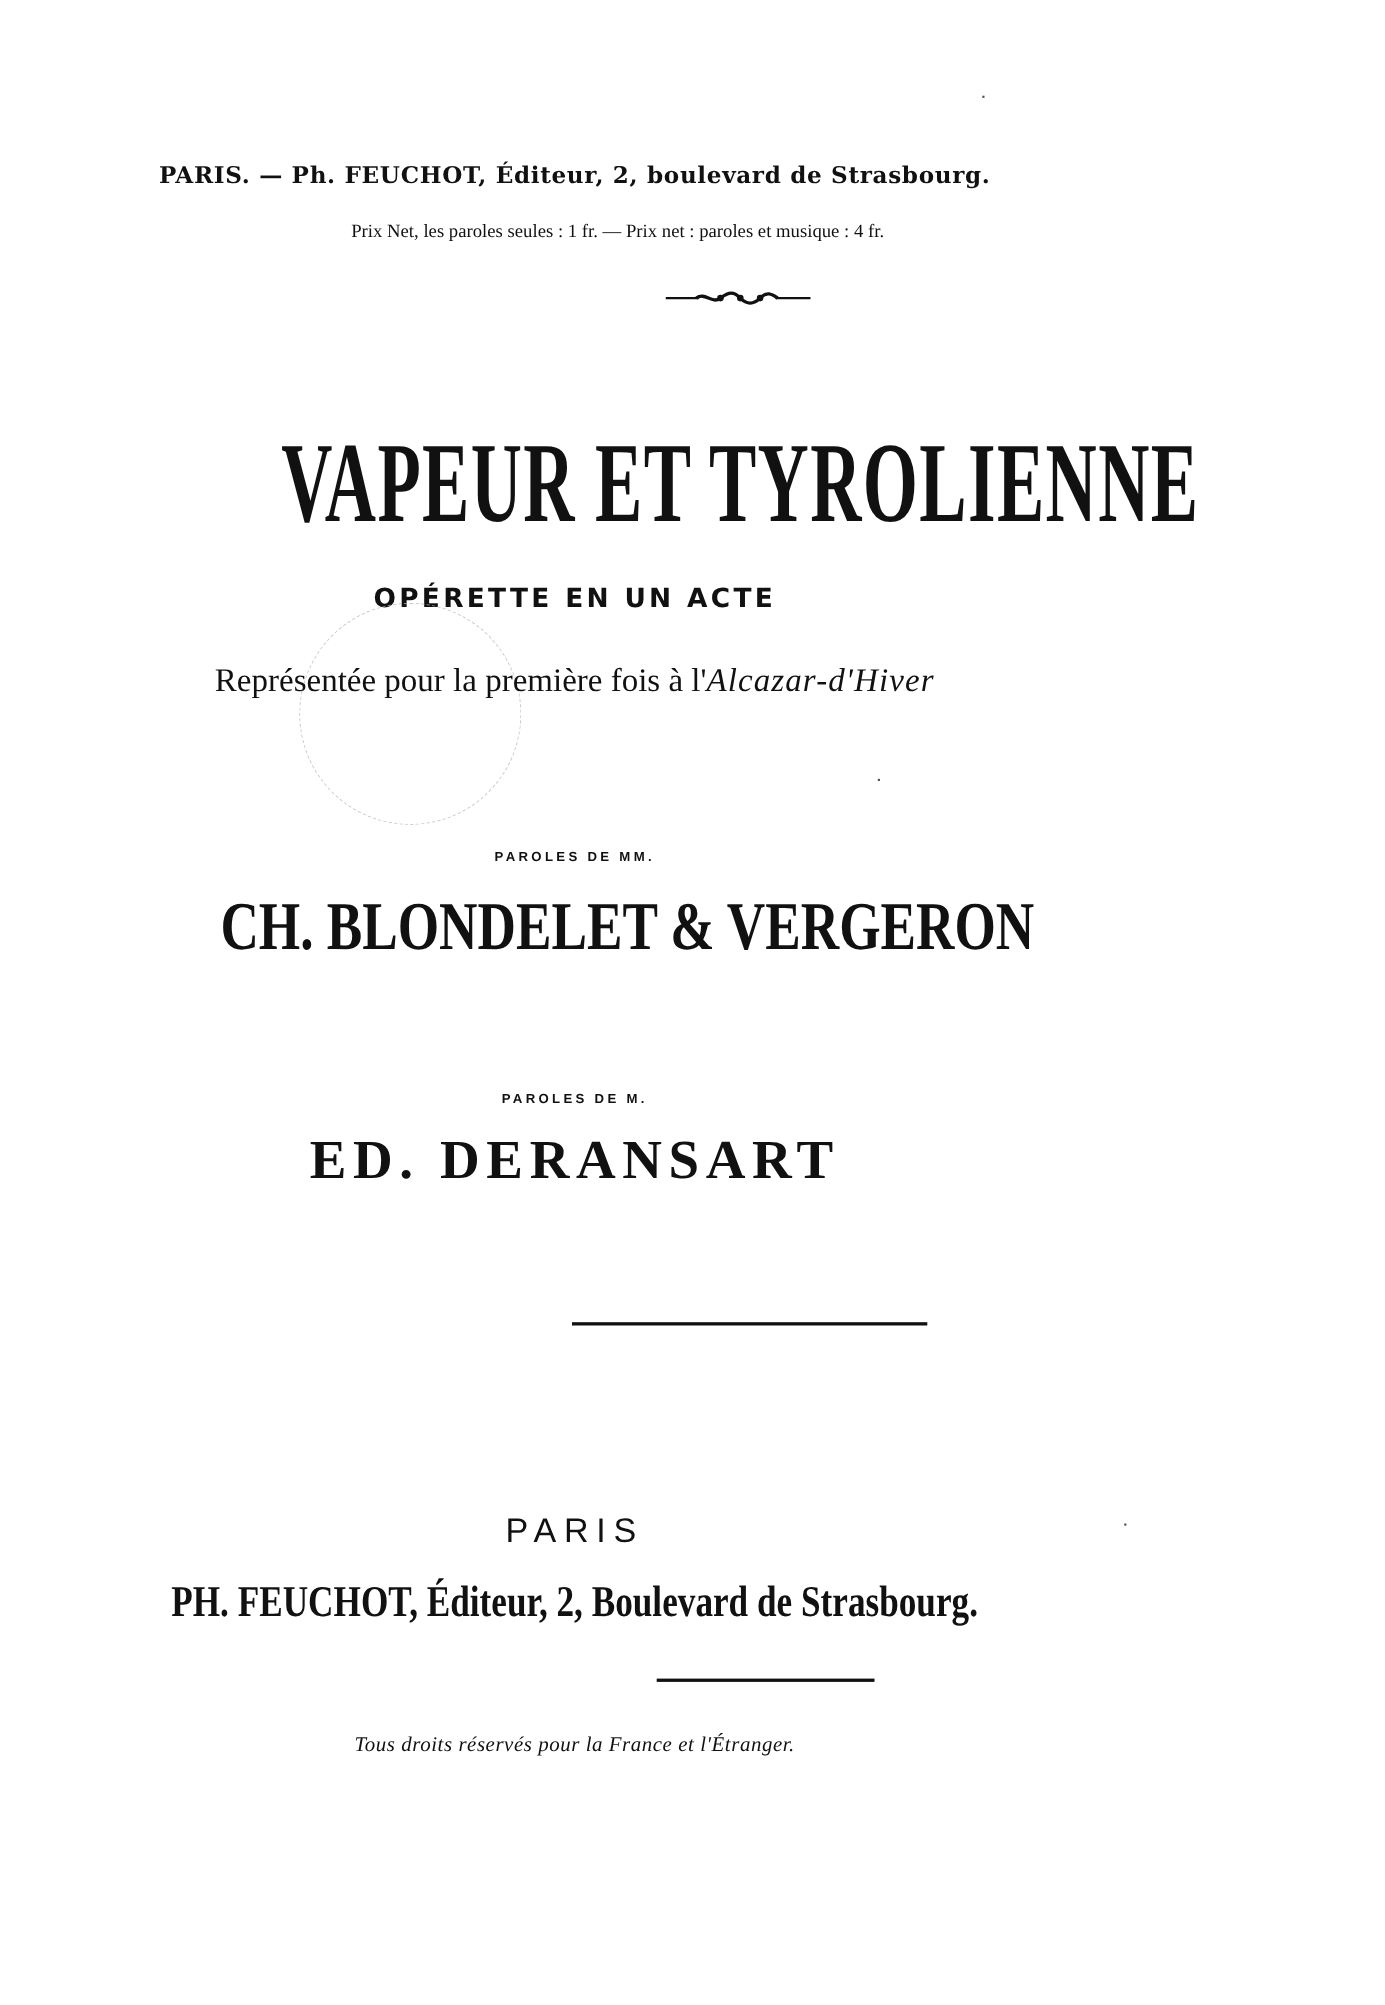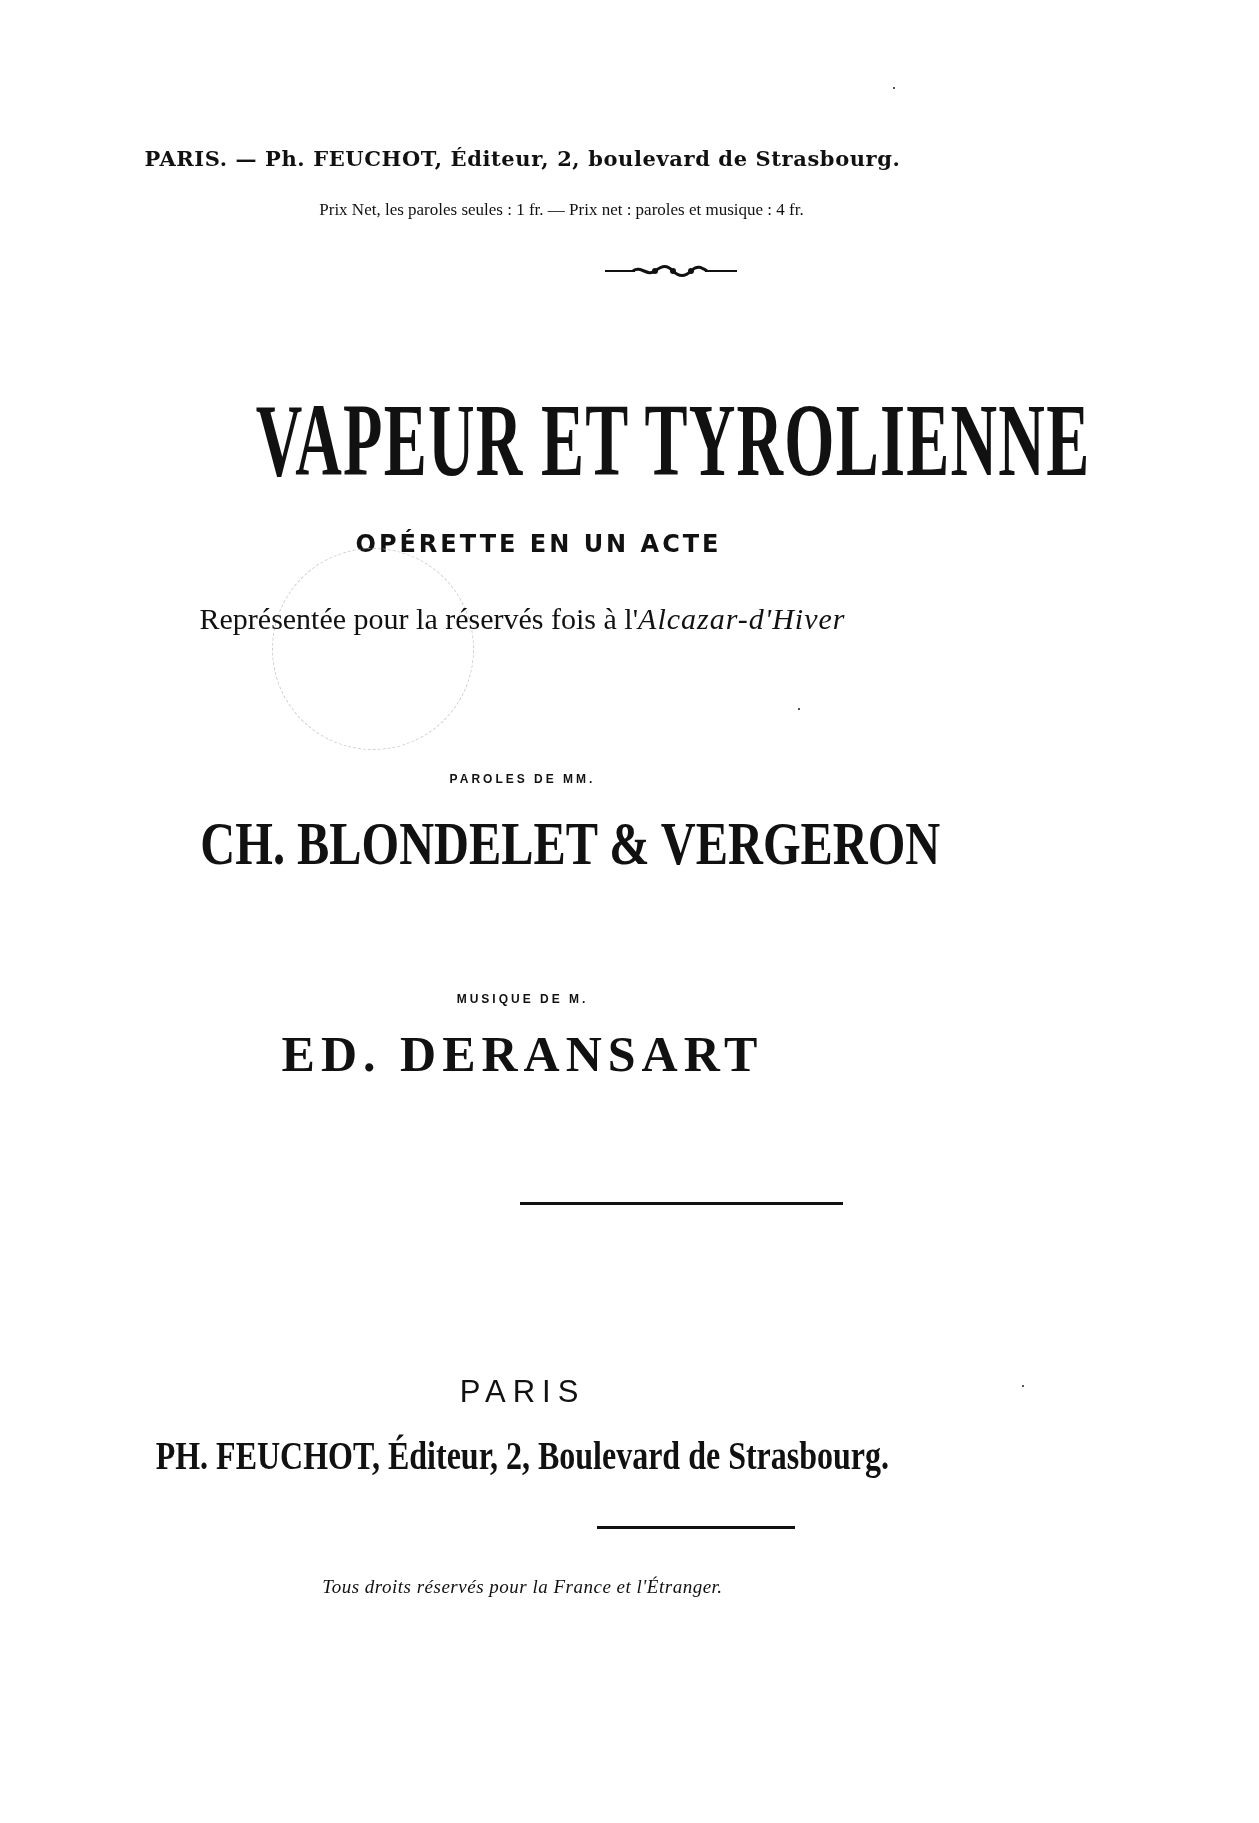--- a/index.html
+++ b/index.html
@@ -3,21 +3,21 @@
 <meta charset="utf-8">
 <style>
   html, body { margin: 0; padding: 0; background: #ffffff; }
   body { width: 1259px; height: 1823px; position: relative; overflow: hidden; color: #111; font-family: "DejaVu Serif", serif; }
   .line { position: absolute; left: 0; width: 1045px; text-align: center; white-space: nowrap; }
   .hdr1 { top: 146px; font-family: "DejaVu Serif", serif; font-weight: bold; font-size: 21px; letter-spacing: 0.6px; transform: scaleX(1.0); }
   .hdr2 { top: 200px; font-family: "Liberation Serif", serif; font-size: 17px; padding-left: 39px; }
   .ornament { position: absolute; top: 263px; left: 605px; width: 132px; height: 16px; }
   .title { top: 385px; font-family: "Liberation Serif", serif; font-weight: bold; font-size: 104px; line-height: 110px; letter-spacing: 2px; }
   .title span { display: inline-block; transform: scaleX(0.62); transform-origin: center; }
-  .subtitle { top: 530px; font-family: "DejaVu Sans", sans-serif; font-weight: bold; font-size: 24px; letter-spacing: 3px; margin-left: 16px; }
+  .subtitle { top: 530px; font-family: "DejaVu Sans", sans-serif; font-weight: bold; font-size: 24px; letter-spacing: 3px; }
   .represent { top: 602px; font-family: "Liberation Serif", serif; font-size: 30px; }
   .represent i { font-style: italic; letter-spacing: 1px; }
   .smallcaps { font-family: Liberation Sans, sans-serif; font-size: 12px; letter-spacing: 3px; font-weight: bold; margin-top: 32px; }
   .paroles { top: 740px; }
   .authors { top: 808px; font-family: "Liberation Serif", serif; font-weight: bold; font-size: 62px; line-height: 70px; text-align: right; }
   .authors span { display: inline-block; transform: scaleX(0.78); transform-origin: center; }
   .musique { top: 960px; }
   .composer { top: 1025px; font-family: "Liberation Serif", serif; font-weight: bold; font-size: 50px; letter-spacing: 6px; }
   .rule { position: absolute; height: 3px; background: #111; }
   .rule1 { top: 1202px; left: 520px; width: 323px; }
@@ -44,27 +44,27 @@
     <circle cx="68" cy="8" r="3" fill="#111"></circle>
     <circle cx="86" cy="8" r="3" fill="#111"></circle>
   </svg>
 
   <div class="line title"><span>VAPEUR ET TYROLIENNE</span></div>
 
   <div class="line subtitle">OPÉRETTE EN UN ACTE</div>
 
   <div class="stamp"></div>
 
-  <div class="line represent"><span>Représentée pour la réservés fois à l'</span><i>Alcazar-d'Hiver</i></div>
+  <div class="line represent"><span>Représentée pour la première fois à l'</span><i>Alcazar-d'Hiver</i></div>
 
   <div class="line smallcaps paroles">PAROLES DE MM.</div>
 
   <div class="line authors"><span>CH. BLONDELET &amp; VERGERON</span></div>
 
-  <div class="line smallcaps musique">MUSIQUE DE M.</div>
+  <div class="line smallcaps musique">PAROLES DE M.</div>
 
   <div class="line composer">ED. DERANSART</div>
 
   <div class="rule rule1"></div>
 
   <div class="line paris">PARIS</div>
 
   <div class="line publisher"><span>PH. FEUCHOT, Éditeur, 2, Boulevard de Strasbourg.</span></div>
 
   <div class="rule rule2"></div>

